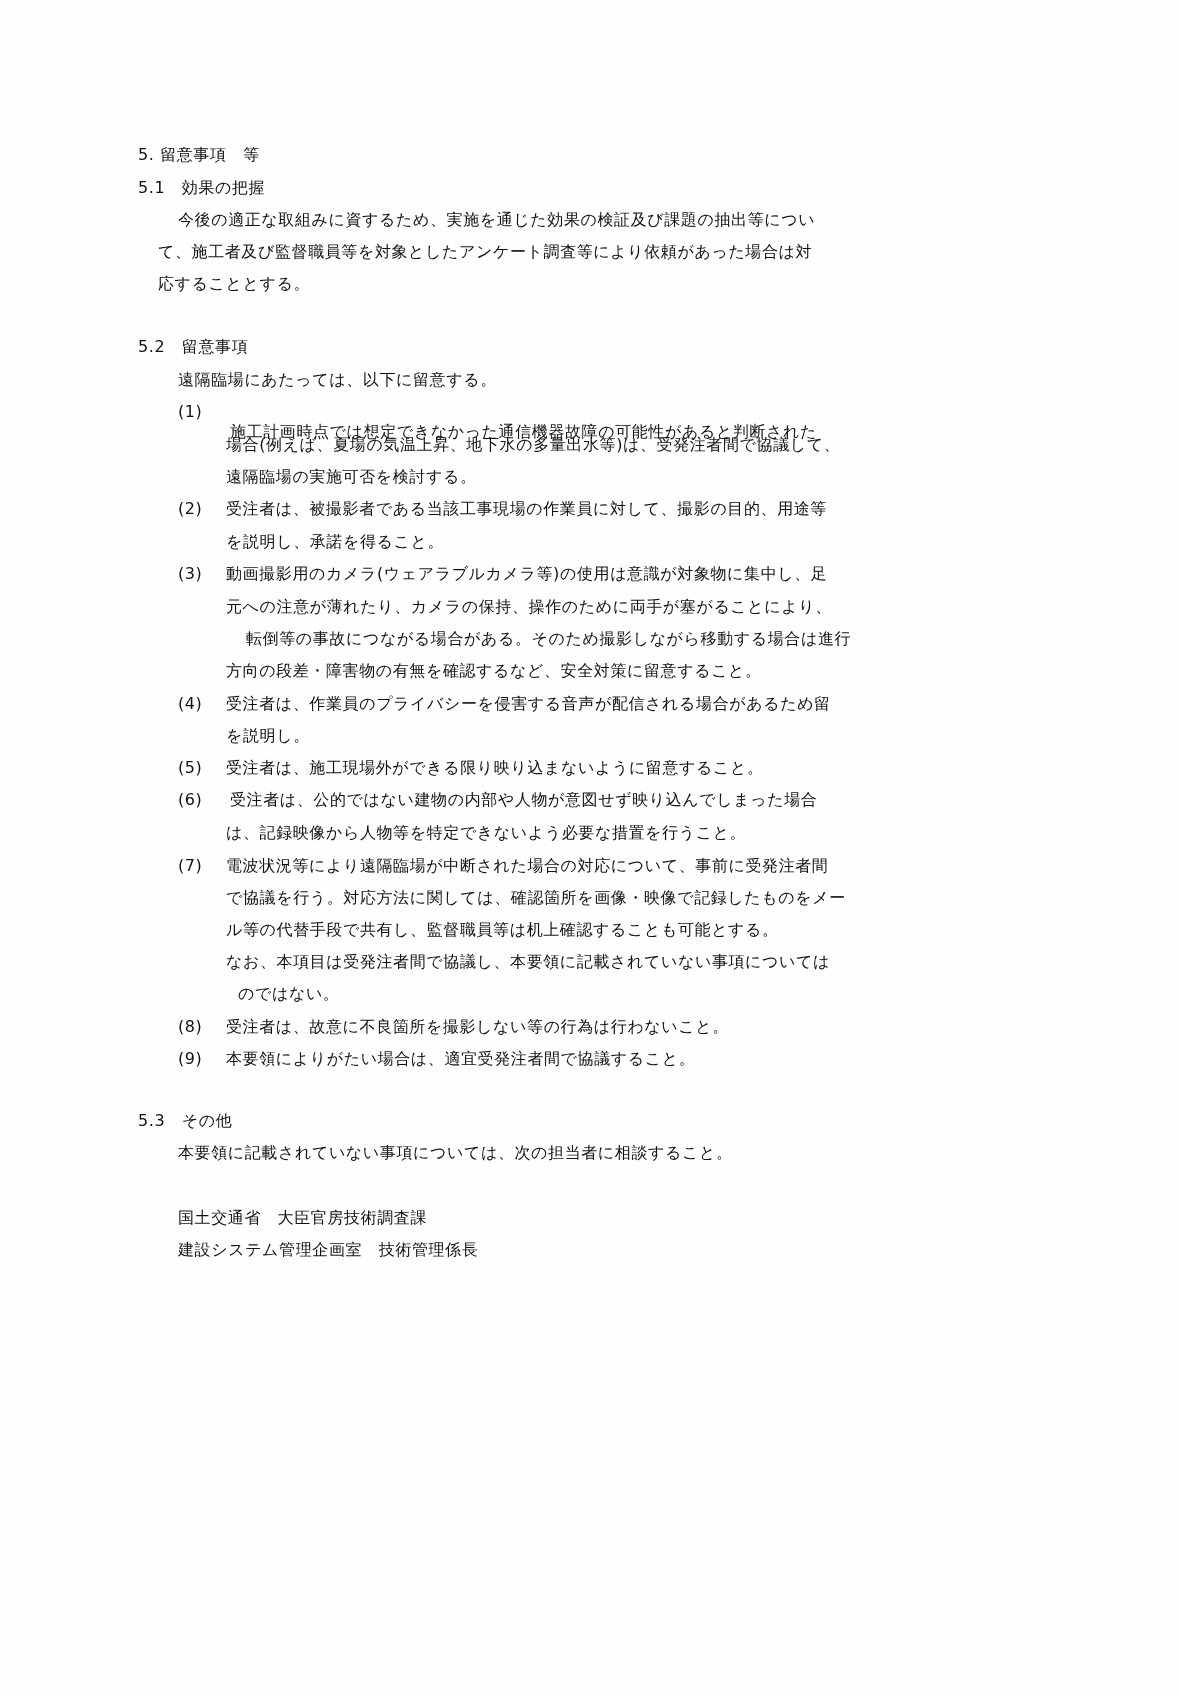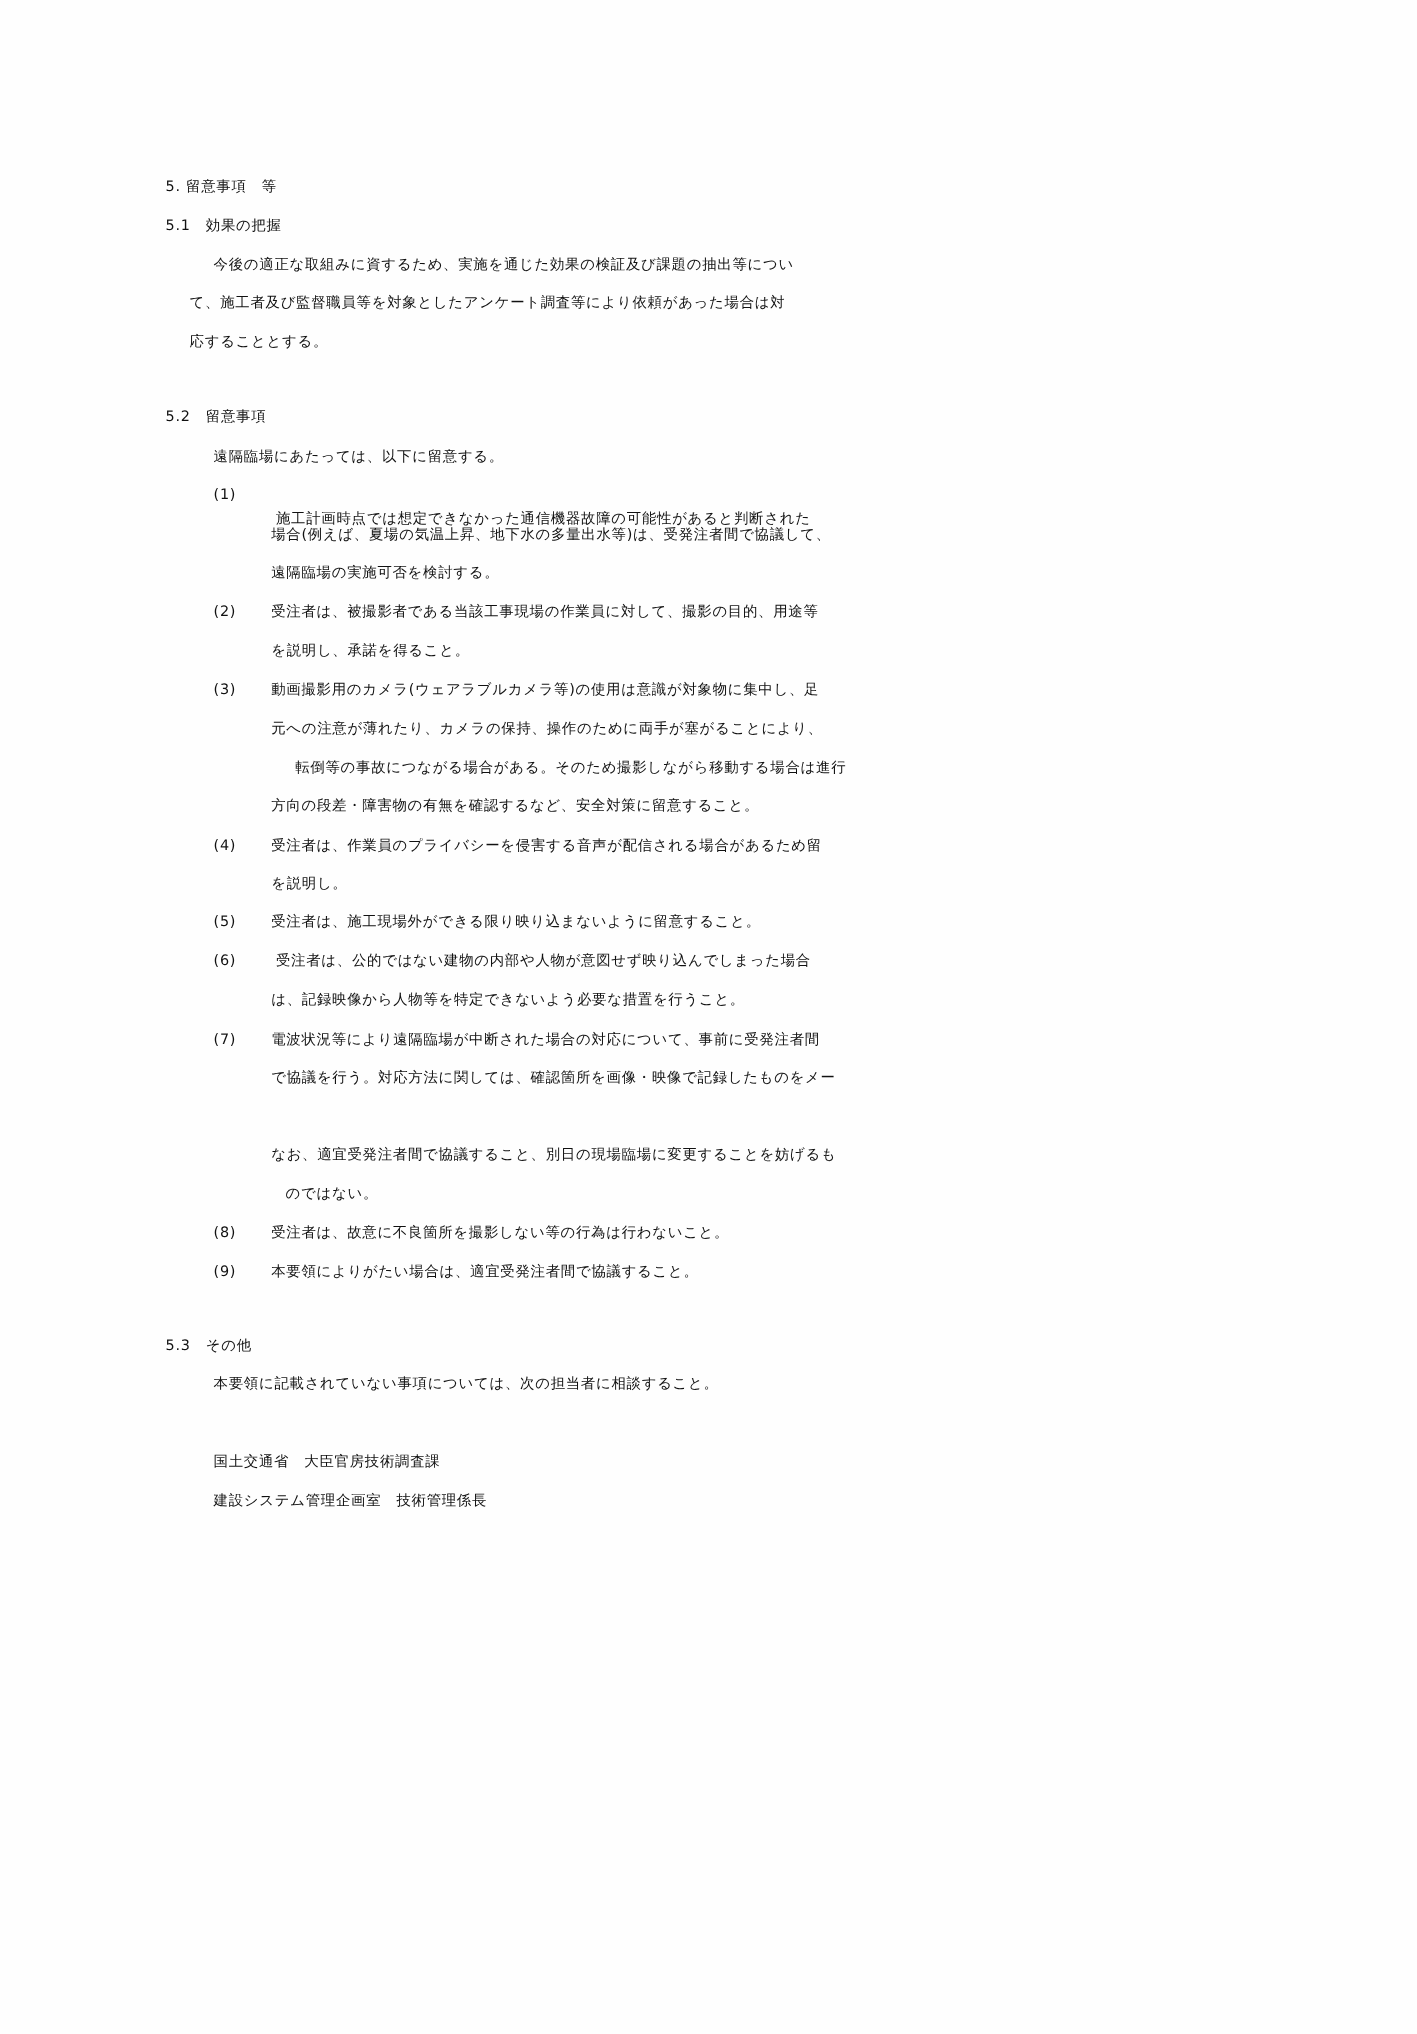--- a/index.html
+++ b/index.html
@@ -1,19 +1,19 @@
 <!DOCTYPE html>
 <html><head>
 <meta charset="utf-8">
 <style>
   html, body { margin: 0; padding: 0; background: #ffffff; }
   body { width: 1181px; height: 1695px; position: relative; overflow: hidden;
          font-family: "DejaVu Sans", "Liberation Sans", sans-serif; color: #111; }
   .page { position: absolute; left: 0; top: 0; width: 1181px; height: 1695px; background: #fefefe; }
-  .line { position: absolute; font-size: 12px; line-height: 24px; white-space: nowrap; letter-spacing: 0.6px; }
+  .line { position: absolute; font-size: 16px; line-height: 24px; white-space: nowrap; letter-spacing: 0.6px; }
 </style>
 </head>
 <body>
 
 <div class="page">
   <div class="line" style="left:138px;top:143px;">5. 留意事項　等</div>
 
   <div class="line" style="left:138px;top:176px;">5.1　効果の把握</div>
   <div class="line" style="left:178px;top:208px;">今後の適正な取組みに資するため、実施を通じた効果の検証及び課題の抽出等につい</div>
   <div class="line" style="left:158px;top:240px;">て、施工者及び監督職員等を対象としたアンケート調査等により依頼があった場合は対</div>
@@ -44,21 +44,22 @@
   <div class="line" style="left:178px;top:756px;">(5)</div>
   <div class="line" style="left:226px;top:756px;">受注者は、施工現場外ができる限り映り込まないように留意すること。</div>
 
   <div class="line" style="left:178px;top:788px;">(6)</div>
   <div class="line" style="left:226px;top:821px;">は、記録映像から人物等を特定できないよう必要な措置を行うこと。</div>
   <div class="line" style="left:230px;top:788px;">受注者は、公的ではない建物の内部や人物が意図せず映り込んでしまった場合</div>
 
   <div class="line" style="left:178px;top:854px;">(7)</div>
   <div class="line" style="left:226px;top:854px;">電波状況等により遠隔臨場が中断された場合の対応について、事前に受発注者間</div>
   <div class="line" style="left:226px;top:886px;">で協議を行う。対応方法に関しては、確認箇所を画像・映像で記録したものをメー</div>
-  <div class="line" style="left:226px;top:950px;">なお、適宜受発注者間で協議すること、別日の現場臨場に変更することを妨げるも</div>
+  <div class="line" style="left:226px;top:918px;">ル等の代替手段で共有し、監督職員等は机上確認することも可能とする。</div>
+  <div class="line" style="left:226px;top:950px;">なお、本項目は受発注者間で協議し、本要領に記載されていない事項については</div>
   <div class="line" style="left:226px;top:982px;margin-left:12px;">のではない。</div>
 
   <div class="line" style="left:178px;top:1015px;">(8)</div>
   <div class="line" style="left:226px;top:1015px;">受注者は、故意に不良箇所を撮影しない等の行為は行わないこと。</div>
 
   <div class="line" style="left:178px;top:1047px;">(9)</div>
   <div class="line" style="left:226px;top:1047px;">本要領によりがたい場合は、適宜受発注者間で協議すること。</div>
 
   <div class="line" style="left:138px;top:1109px;">5.3　その他</div>
   <div class="line" style="left:178px;top:1141px;">本要領に記載されていない事項については、次の担当者に相談すること。</div>

